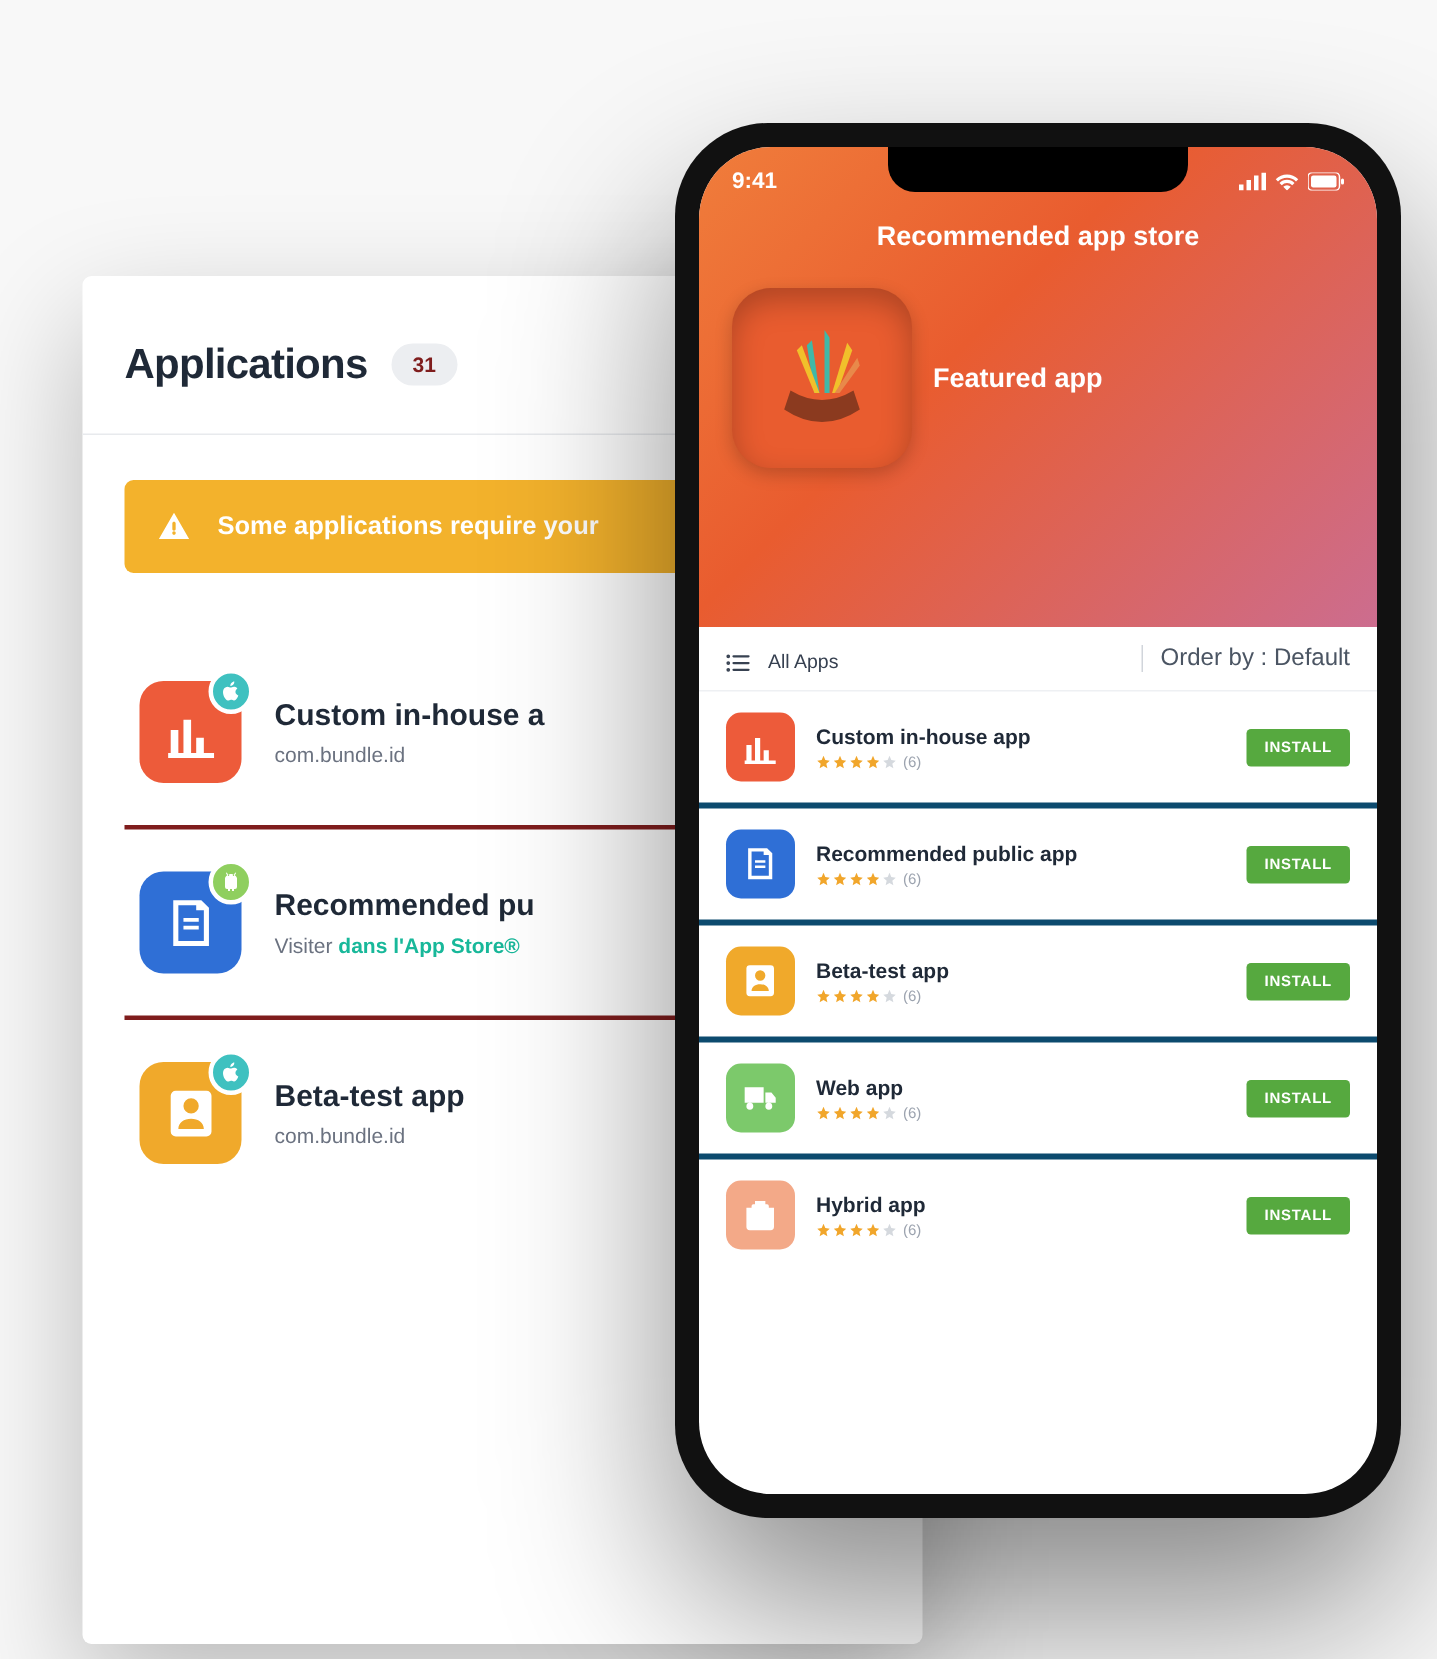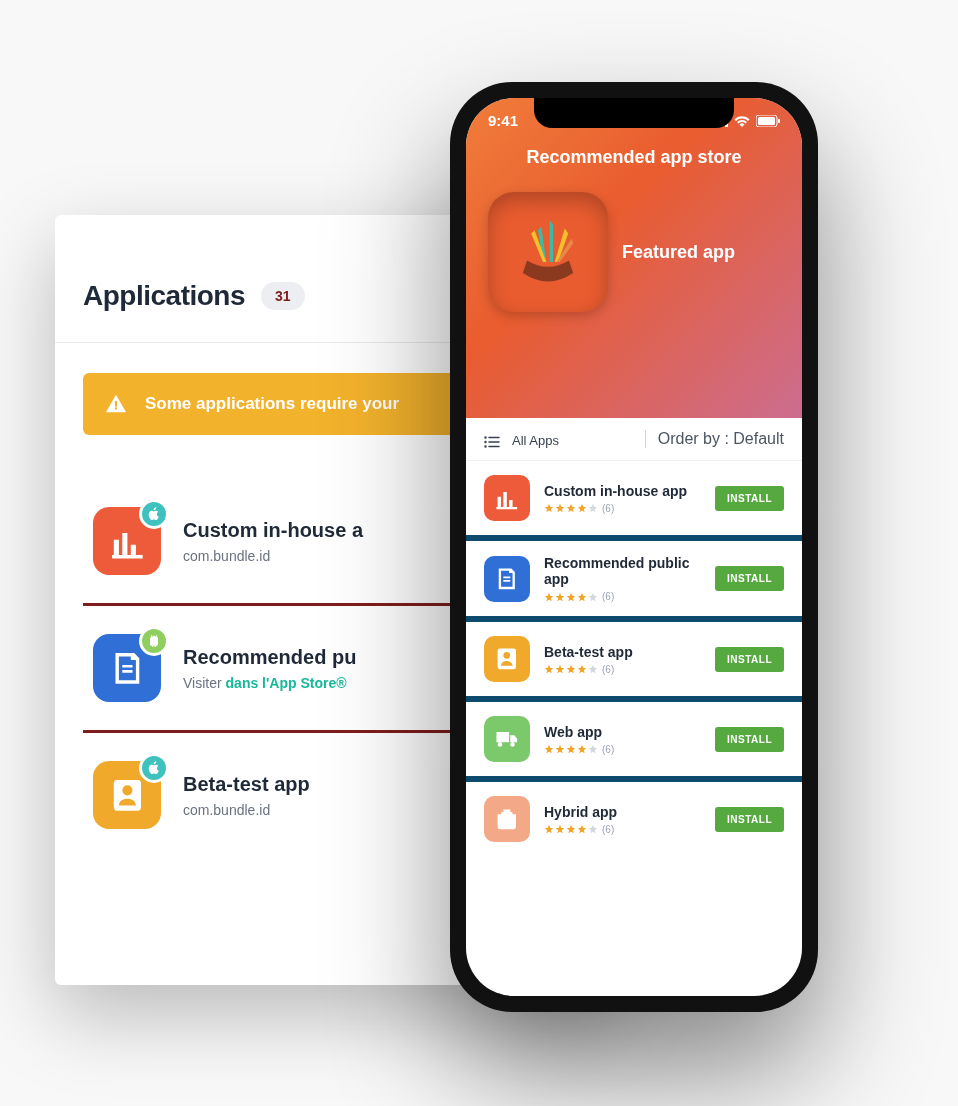--- a/index.html
+++ b/index.html
@@ -11,27 +11,26 @@
     position: relative;
     overflow: hidden;
   }
 
   
   .desktop-panel {
     position: absolute;
     left: 55px;
     top: 184px;
     width: 560px;
-    height: 770px;
+    height: 912px;
     background: #fff;
     border-radius: 6px;
     box-shadow: 0 30px 80px rgba(0,0,0,0.25);
-    padding: 62px 28px 0 28px;
+    padding: 40px 28px 0 28px;
     overflow: hidden;
-    margin-top: 31px;
   }
   .dp-header {
     display: flex;
     align-items: center;
     gap: 16px;
     margin-bottom: 28px;
   }
   .dp-title {
     font-size: 28px;
     font-weight: 800;
@@ -132,21 +131,21 @@
   .ic-peach  { background: #f3a988; }
 
   .badge-apple   { background: #3fc1c0; }
   .badge-android { background: #8fcf5f; }
 
   
   .phone {
     position: absolute;
     left: 450px;
     top: 82px;
-    width: 368px;
+    width: 484px;
     height: 930px;
     border-radius: 62px;
     background: #111;
     box-shadow: 0 60px 120px rgba(0,0,0,0.45);
     padding: 16px;
   }
   .phone-bezel {
     width: 100%; height: 100%;
     border-radius: 48px;
     background: #000;
@@ -230,21 +229,21 @@
   
   .ph-list {
     flex: 1;
     overflow: hidden;
   }
   .ph-row {
     display: flex;
     align-items: center;
     gap: 14px;
     padding: 14px 18px;
-    border-bottom: 6px solid #0c4a6e;
+    border-bottom: 4px solid #0c4a6e;
   }
   .ph-row .icon-sq {
     width: 46px; height: 46px;
     border-radius: 10px;
     display:flex; align-items:center; justify-content:center;
     flex: 0 0 auto;
   }
   .ph-row-text { flex: 1; min-width: 0; }
   .ph-row-name {
     font-size: 14px;

